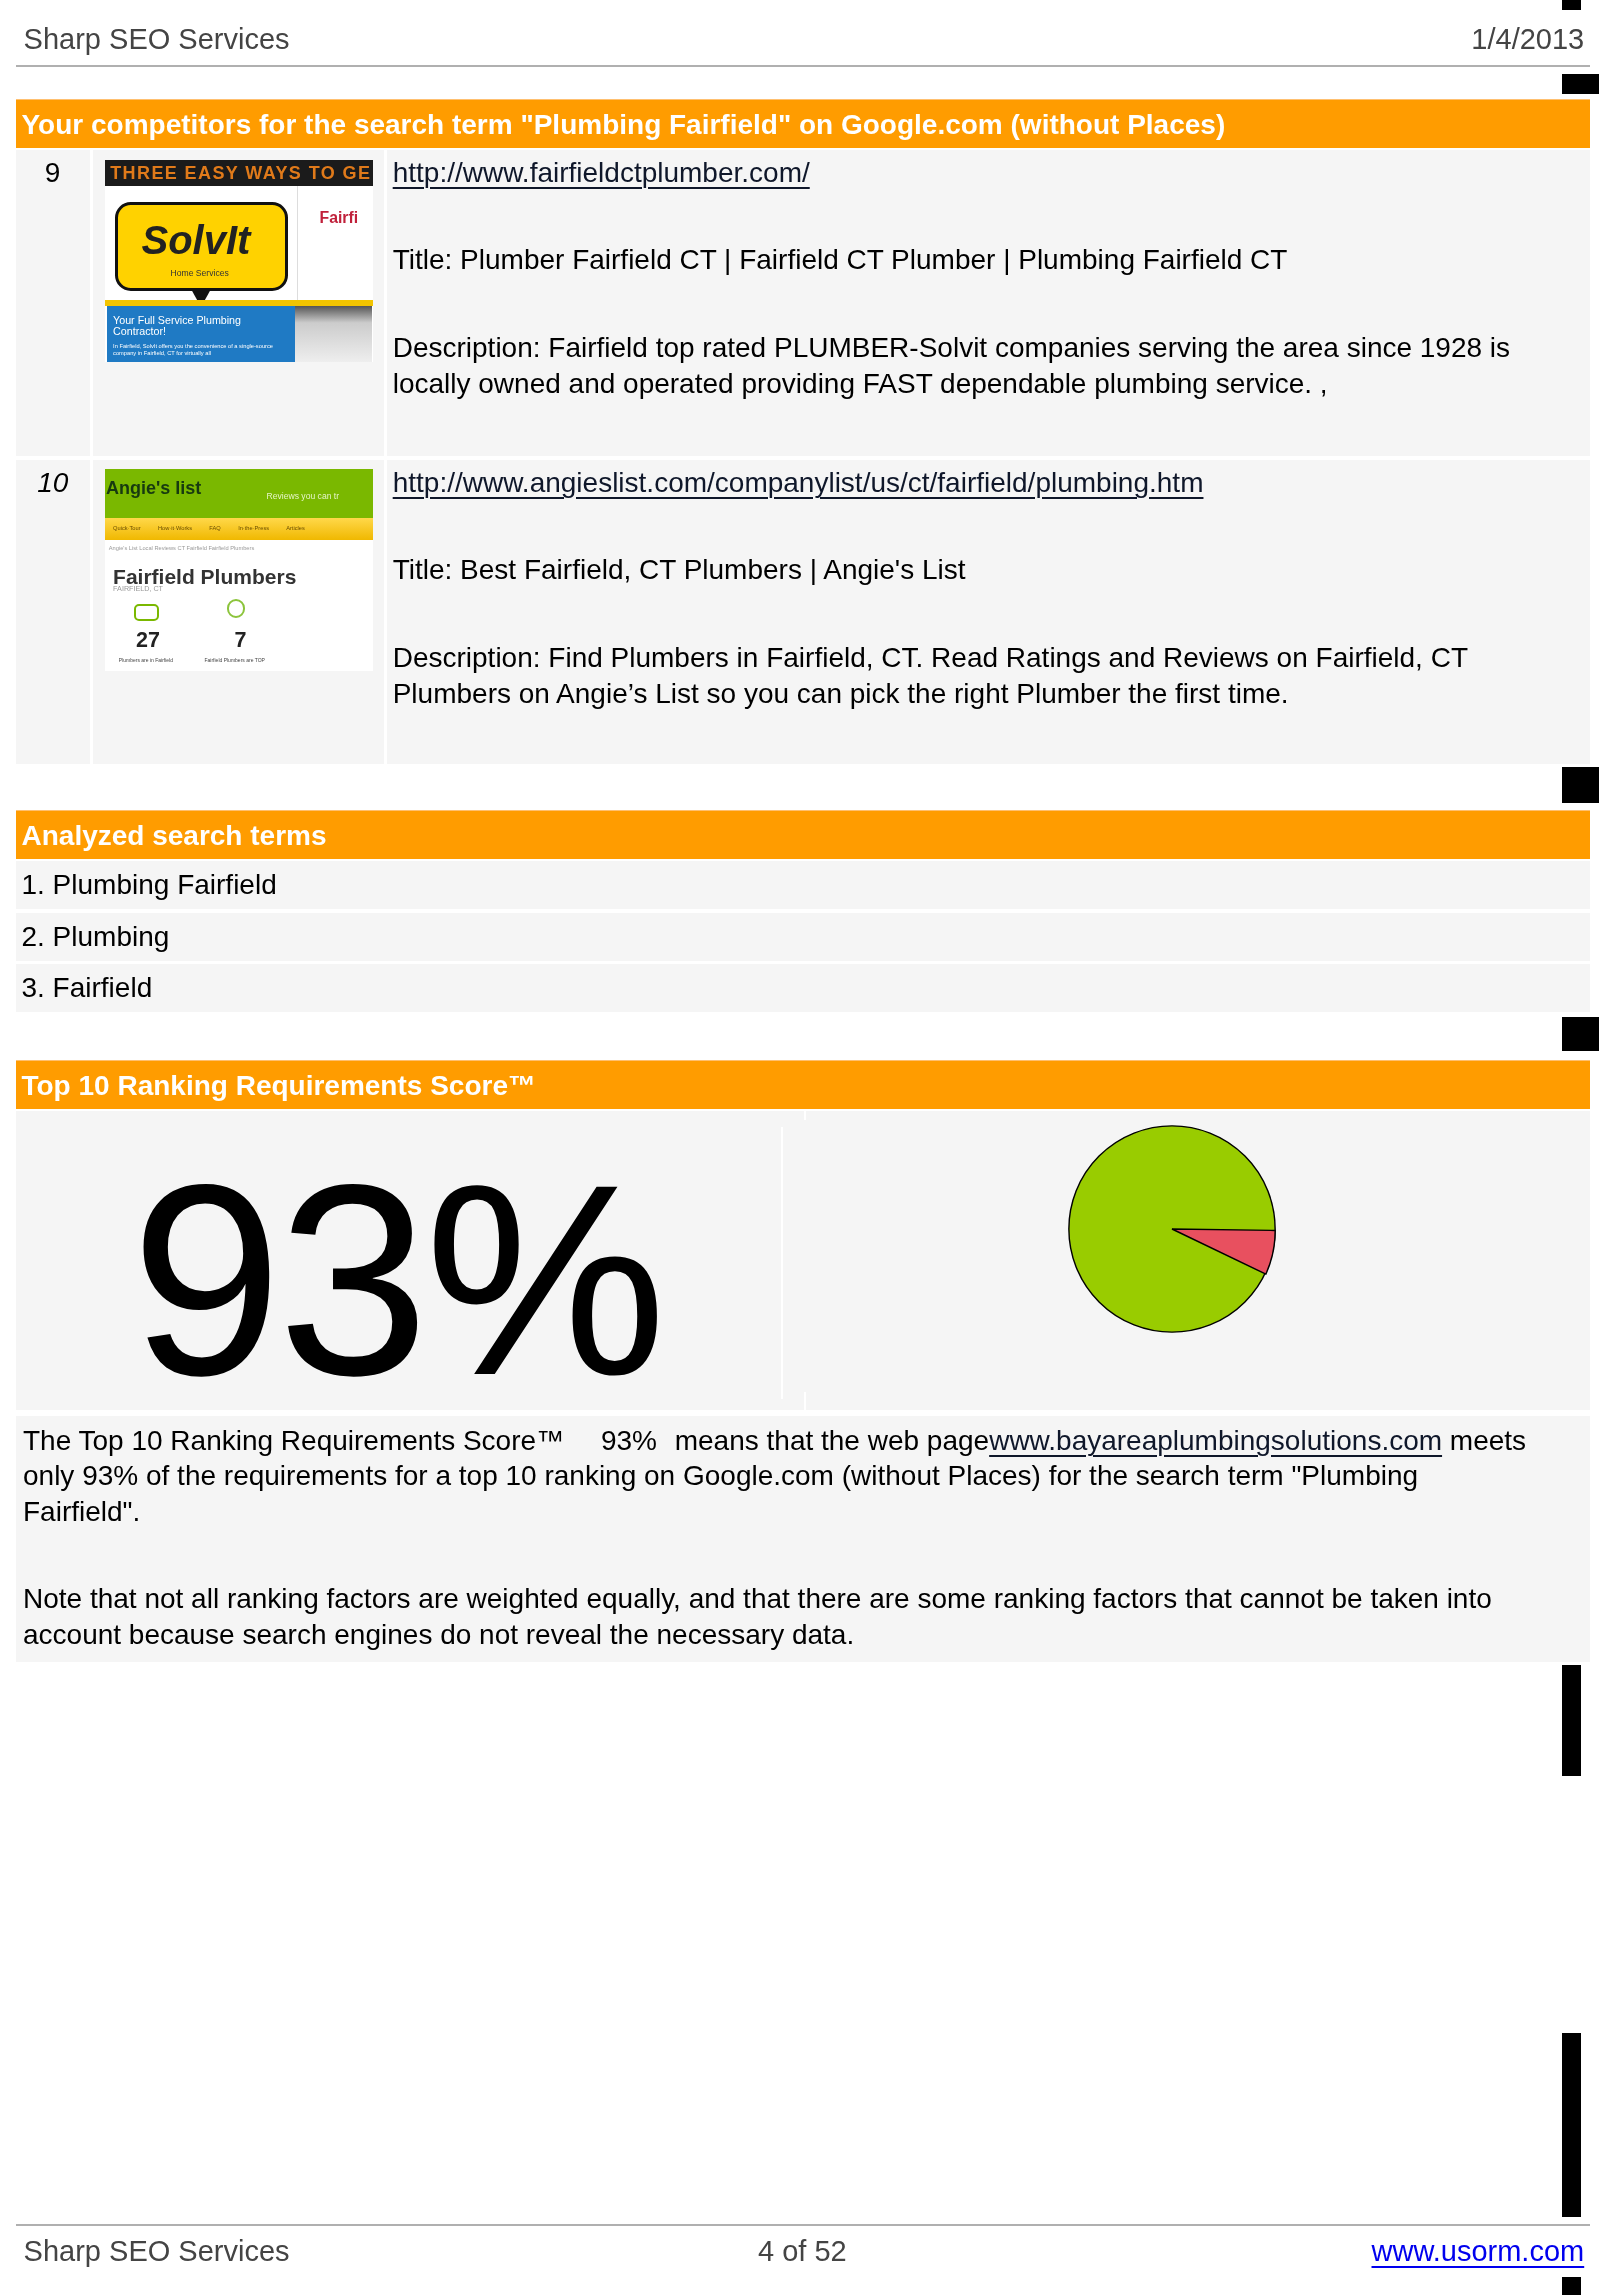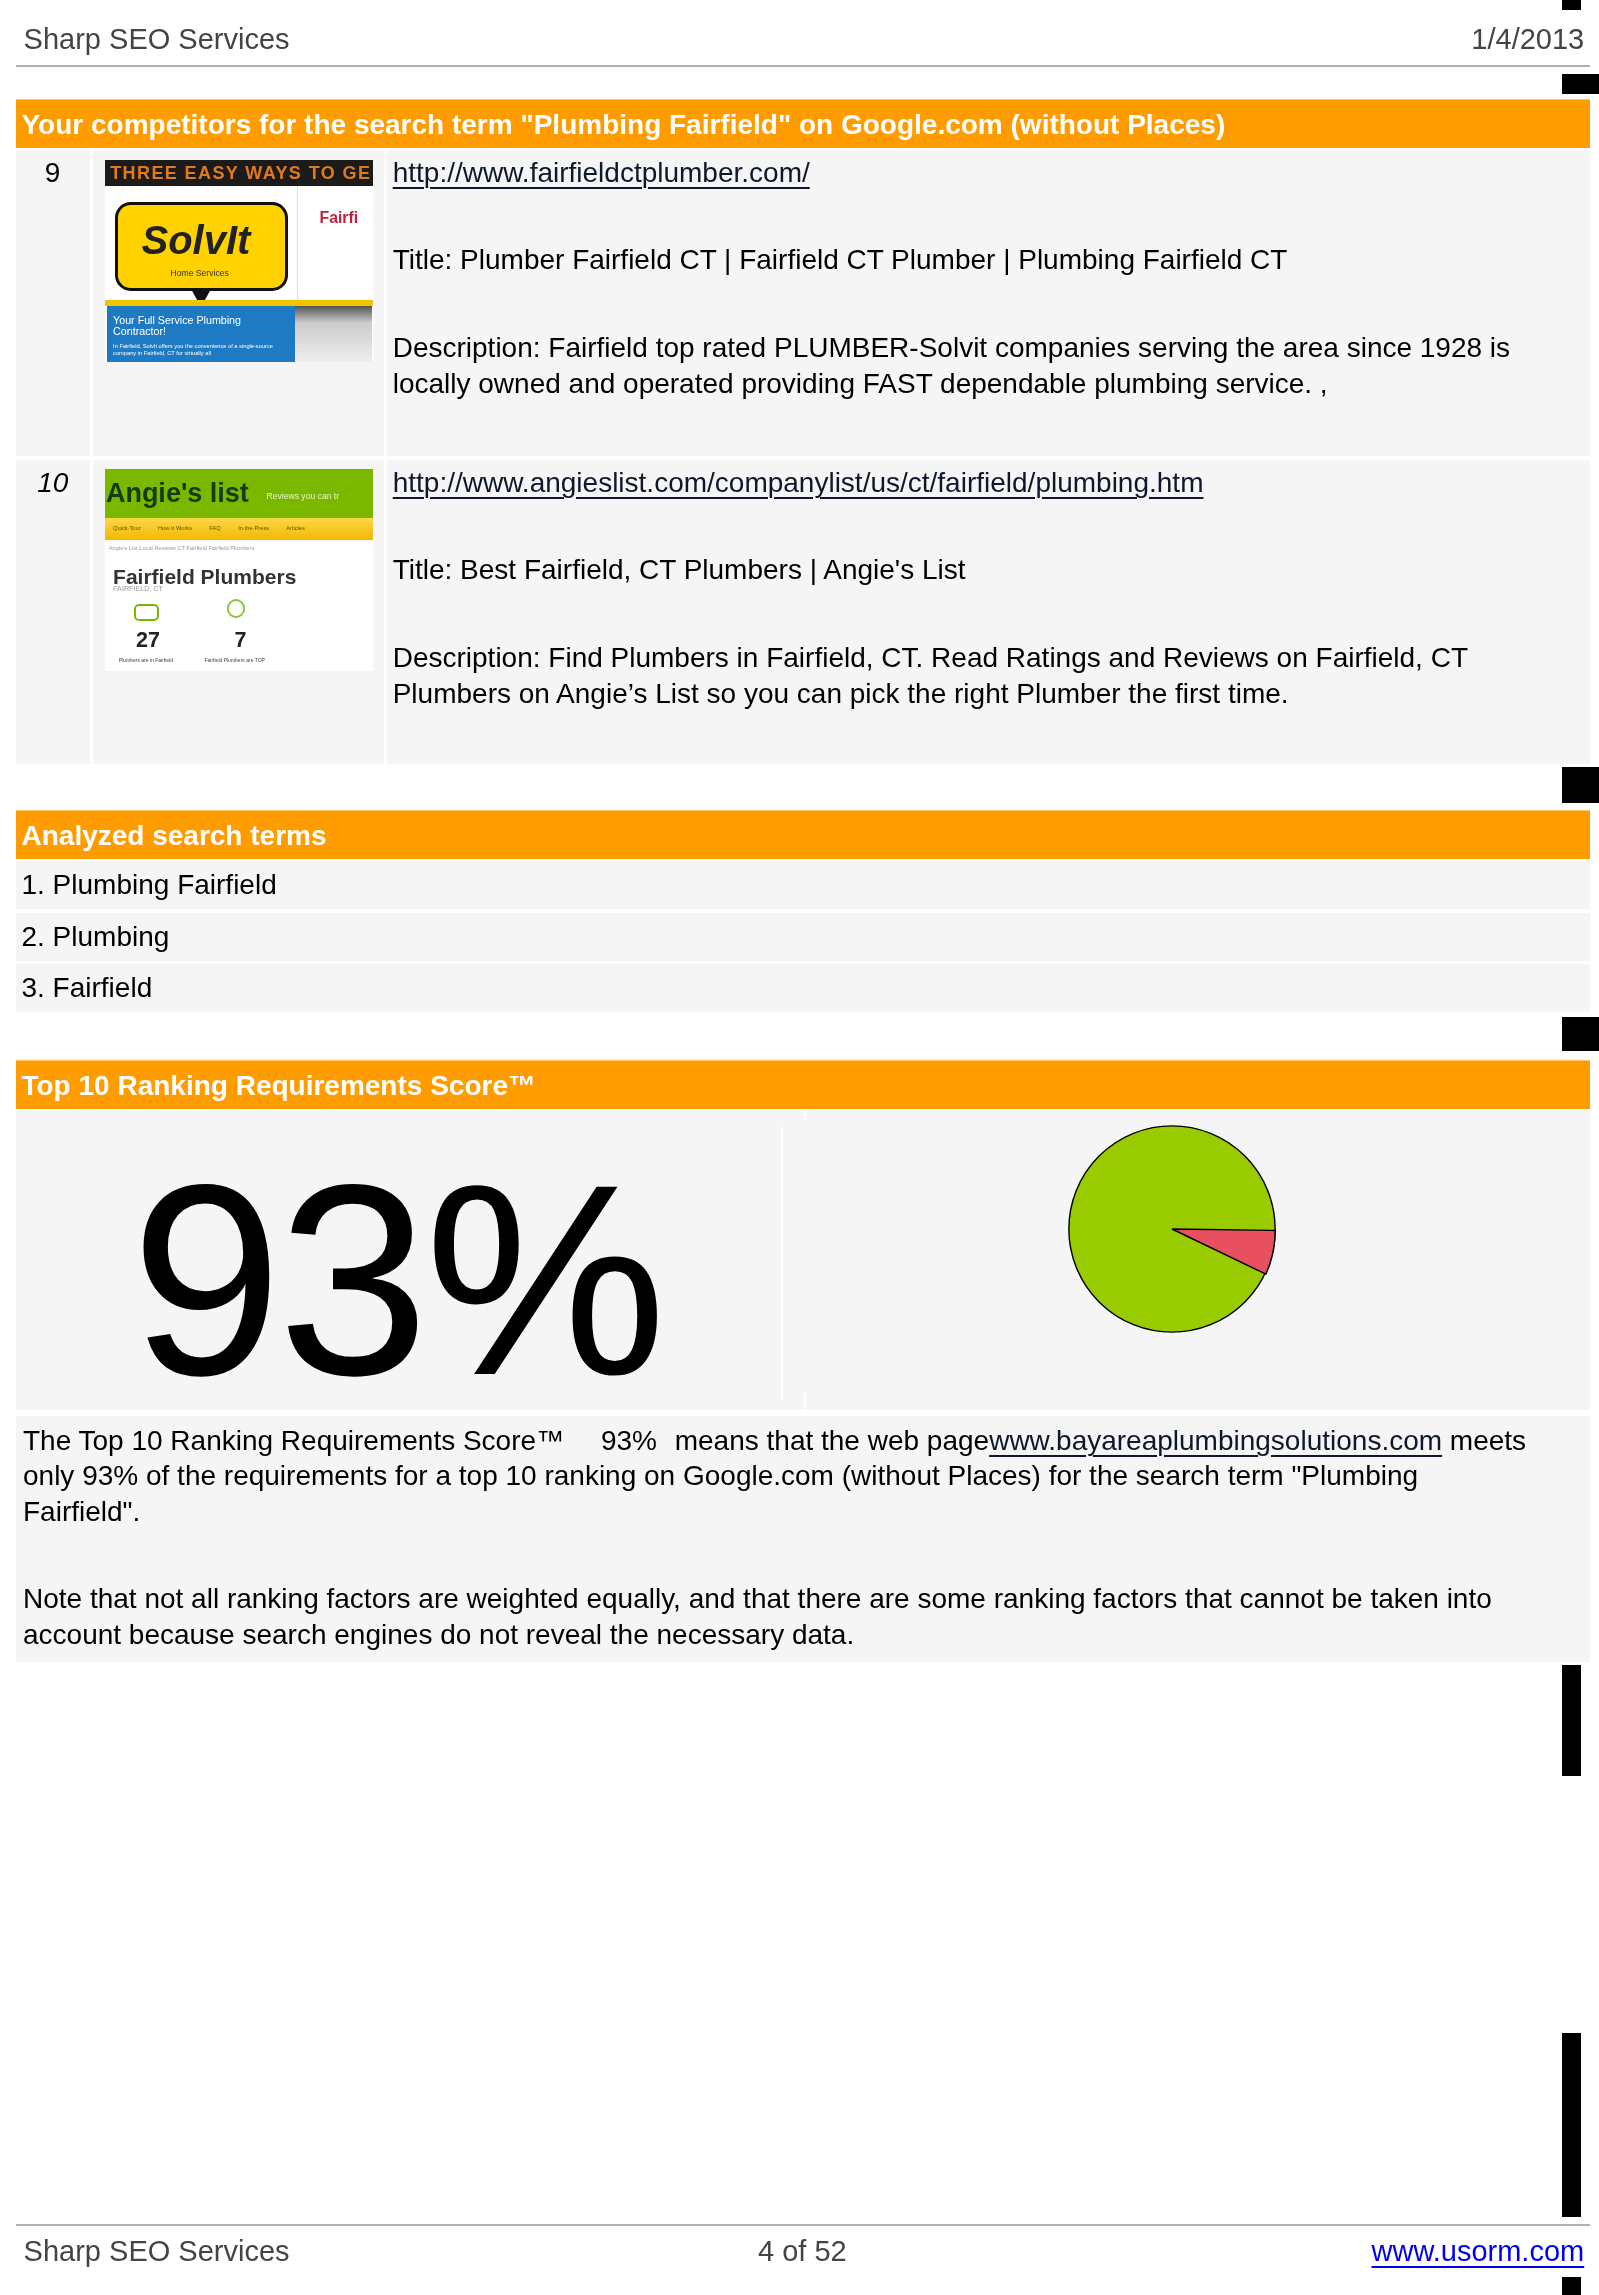--- a/index.html
+++ b/index.html
@@ -73,21 +73,21 @@
   </div>
 </div>
 
 <div>
   <div class="cell" style="left:15.8px; top:460px; width:74px; height:304px;">
     <div class="rank abs" style="left:21.5px; top:7.2px;font-style:italic;">10</div>
   </div>
   <div class="cell" style="left:93px; top:460px; width:291px; height:304px;">
     <div class="thumb" style="left:11.5px; top:9.3px; width:268px; height:202px; background:#fff;">
       <div class="abs" style="left:0; top:0; width:268px; height:49px; background:#7ab800;">
-        <span class="abs" style="left:1.4px; top:8.6px; font-size:27px; font-weight:bold; color:#173a10; white-space:nowrap;">Angie's list</span>
+        <span class="abs" style="left:1.4px; top:8.6px; font-size:18px; font-weight:bold; color:#173a10; white-space:nowrap;">Angie's list</span>
         <span class="abs" style="left:162px; top:21.5px; font-size:8.6px; color:#e6f5c8; white-space:nowrap;">Reviews you can tr</span>
       </div>
       <div class="abs" style="left:0; top:49px; width:268px; height:21.5px; background:linear-gradient(#ffd84a,#f0b800); font-size:5.7px; color:#6a4d00; line-height:21.5px; padding-left:8.6px; white-space:nowrap; word-spacing:15.8px;">Quick·Tour How·it·Works FAQ In·the·Press Articles</div>
       <div class="abs" style="left:4.3px; top:76px; font-size:5.7px; color:#999; white-space:nowrap;">Angie's List  Local Reviews  CT  Fairfield  Fairfield Plumbers</div>
       <div class="abs" style="left:8.6px; top:96px; font-size:21px; font-weight:bold; color:#333;">Fairfield Plumbers</div>
       <div class="abs" style="left:8.6px; top:115px; font-size:7.2px; color:#999;">FAIRFIELD, CT</div>
       <div class="abs" style="left:29px; top:135px; width:21.5px; height:13px; border:2.9px solid #7ab800; border-radius:5px;"></div>
       <div class="abs" style="left:122px; top:130px; width:14.3px; height:14.3px; border:2.9px solid #8cc43c; border-radius:50%;"></div>
       <div class="abs" style="left:31.5px; top:159px; font-size:21.5px; font-weight:bold; color:#222;">27</div>
       <div class="abs" style="left:130px; top:159px; font-size:21.5px; font-weight:bold; color:#222;">7</div>

